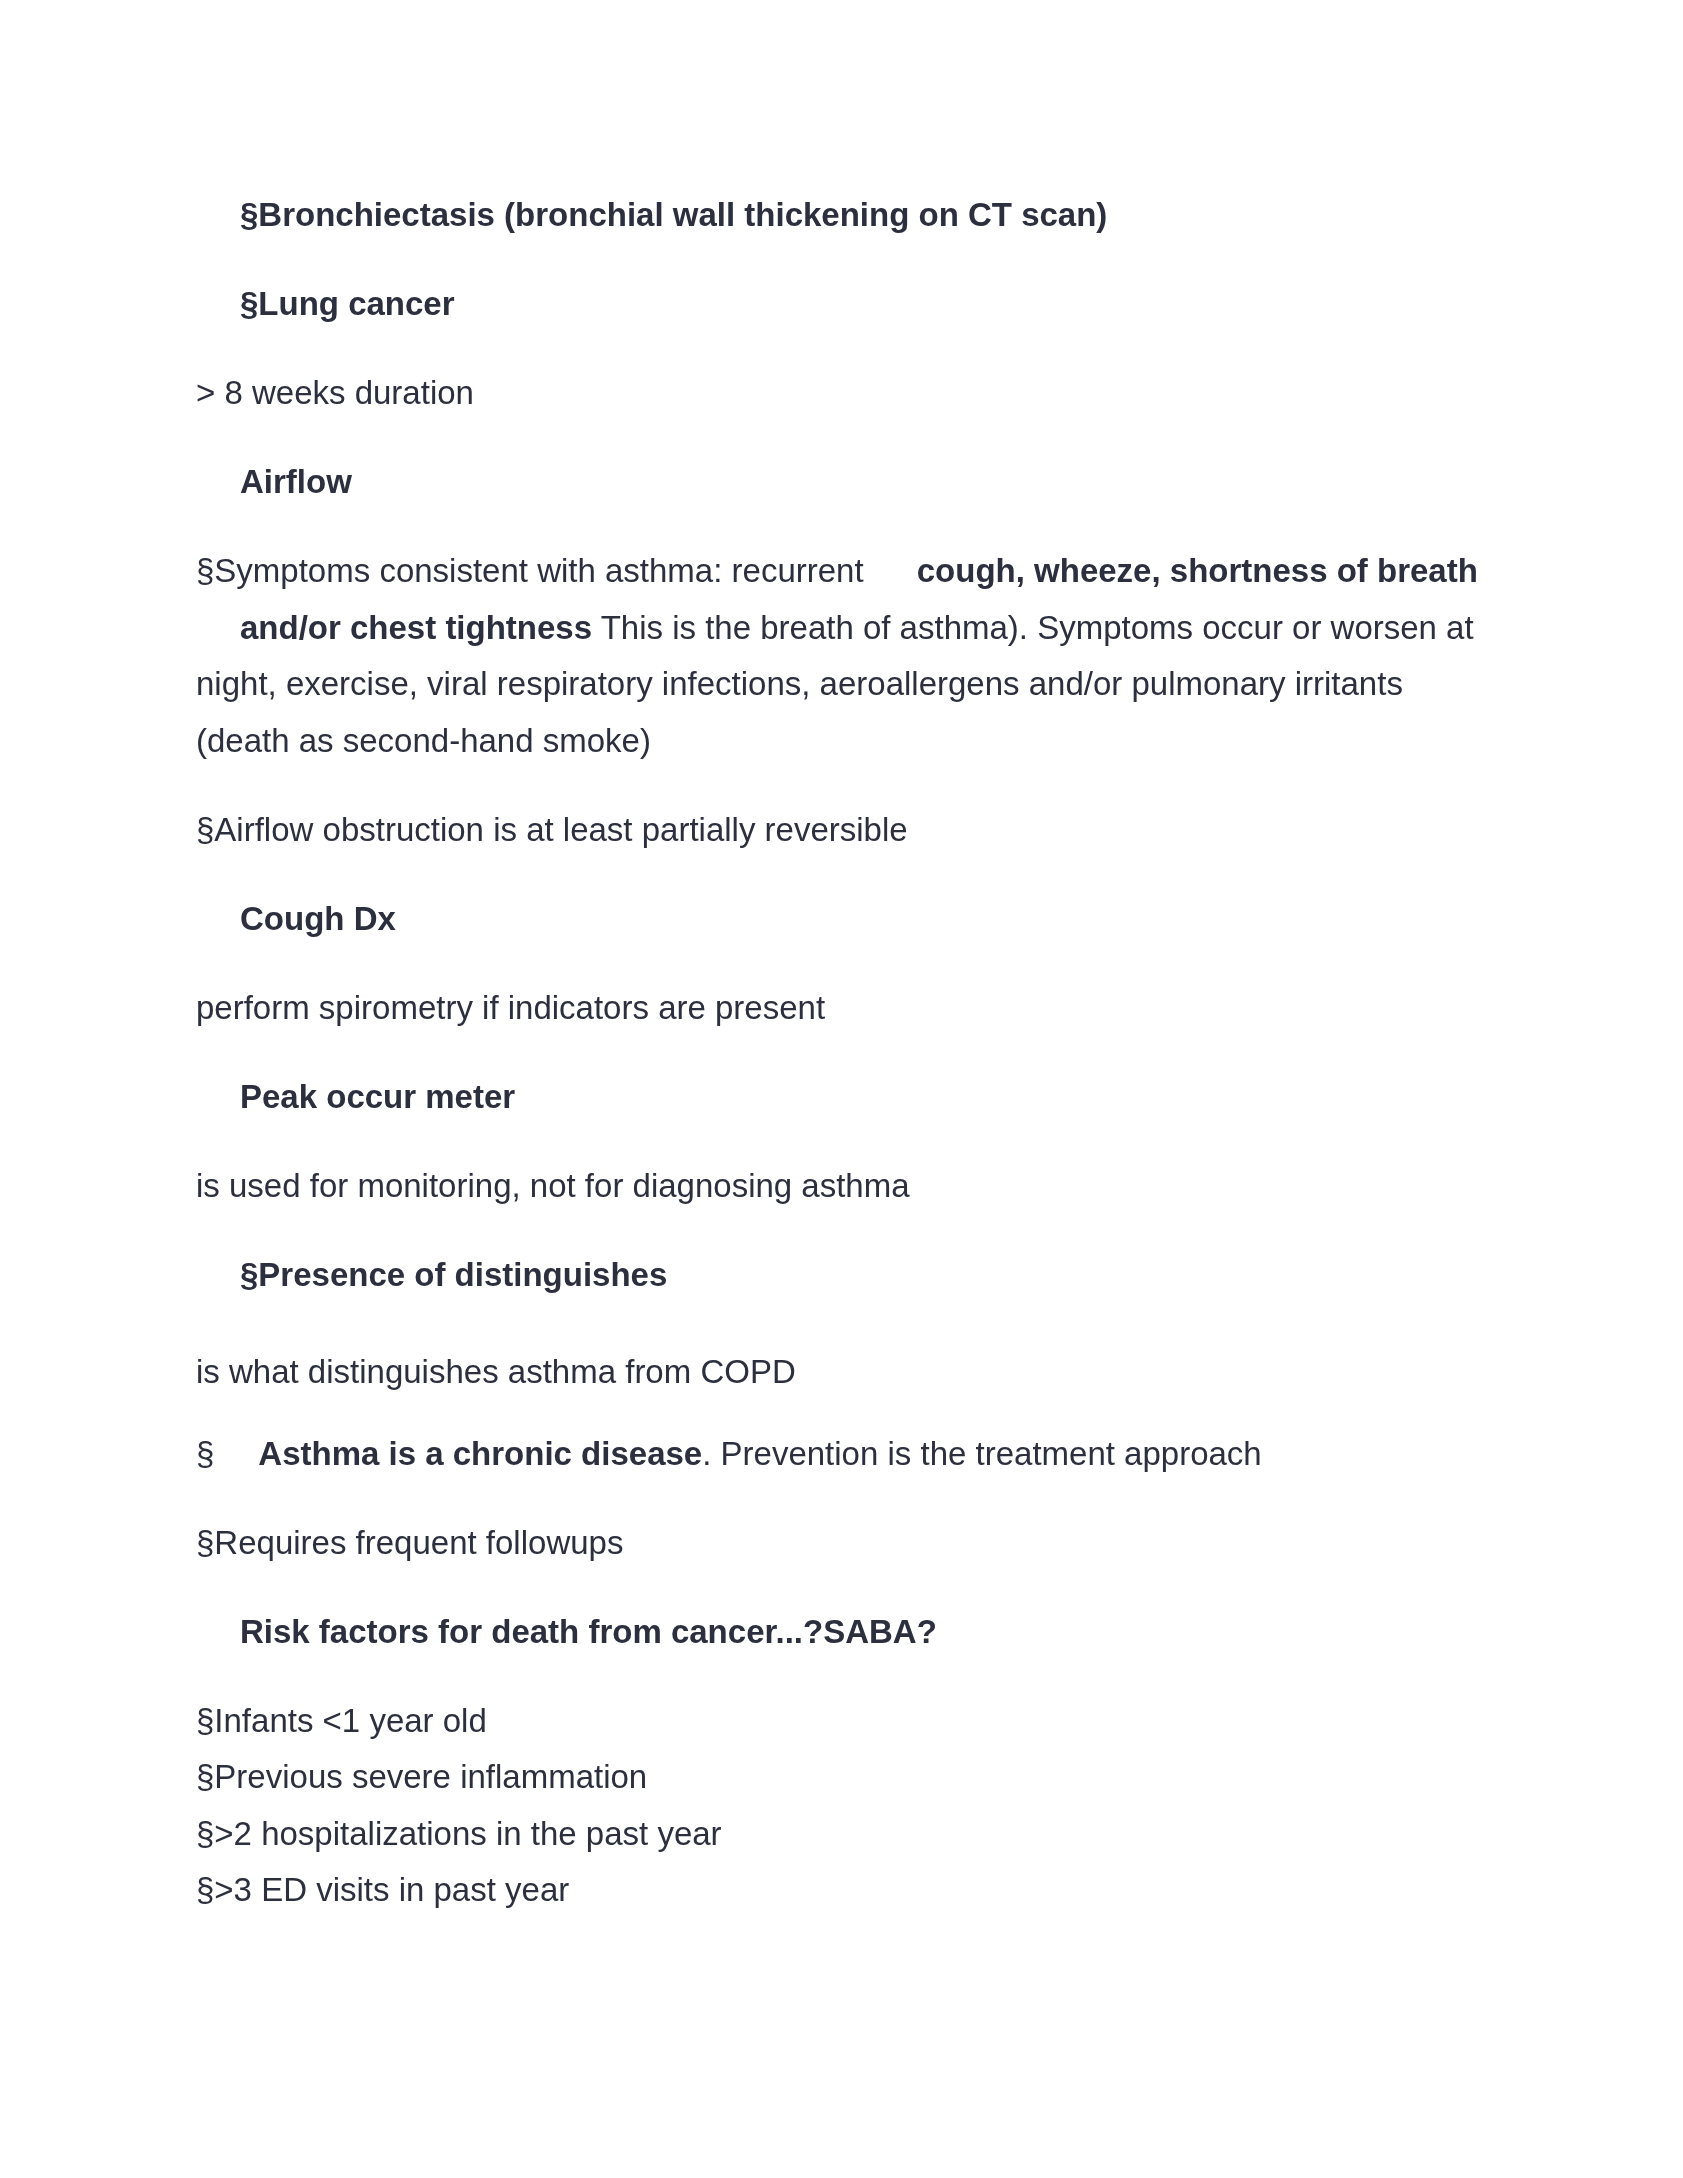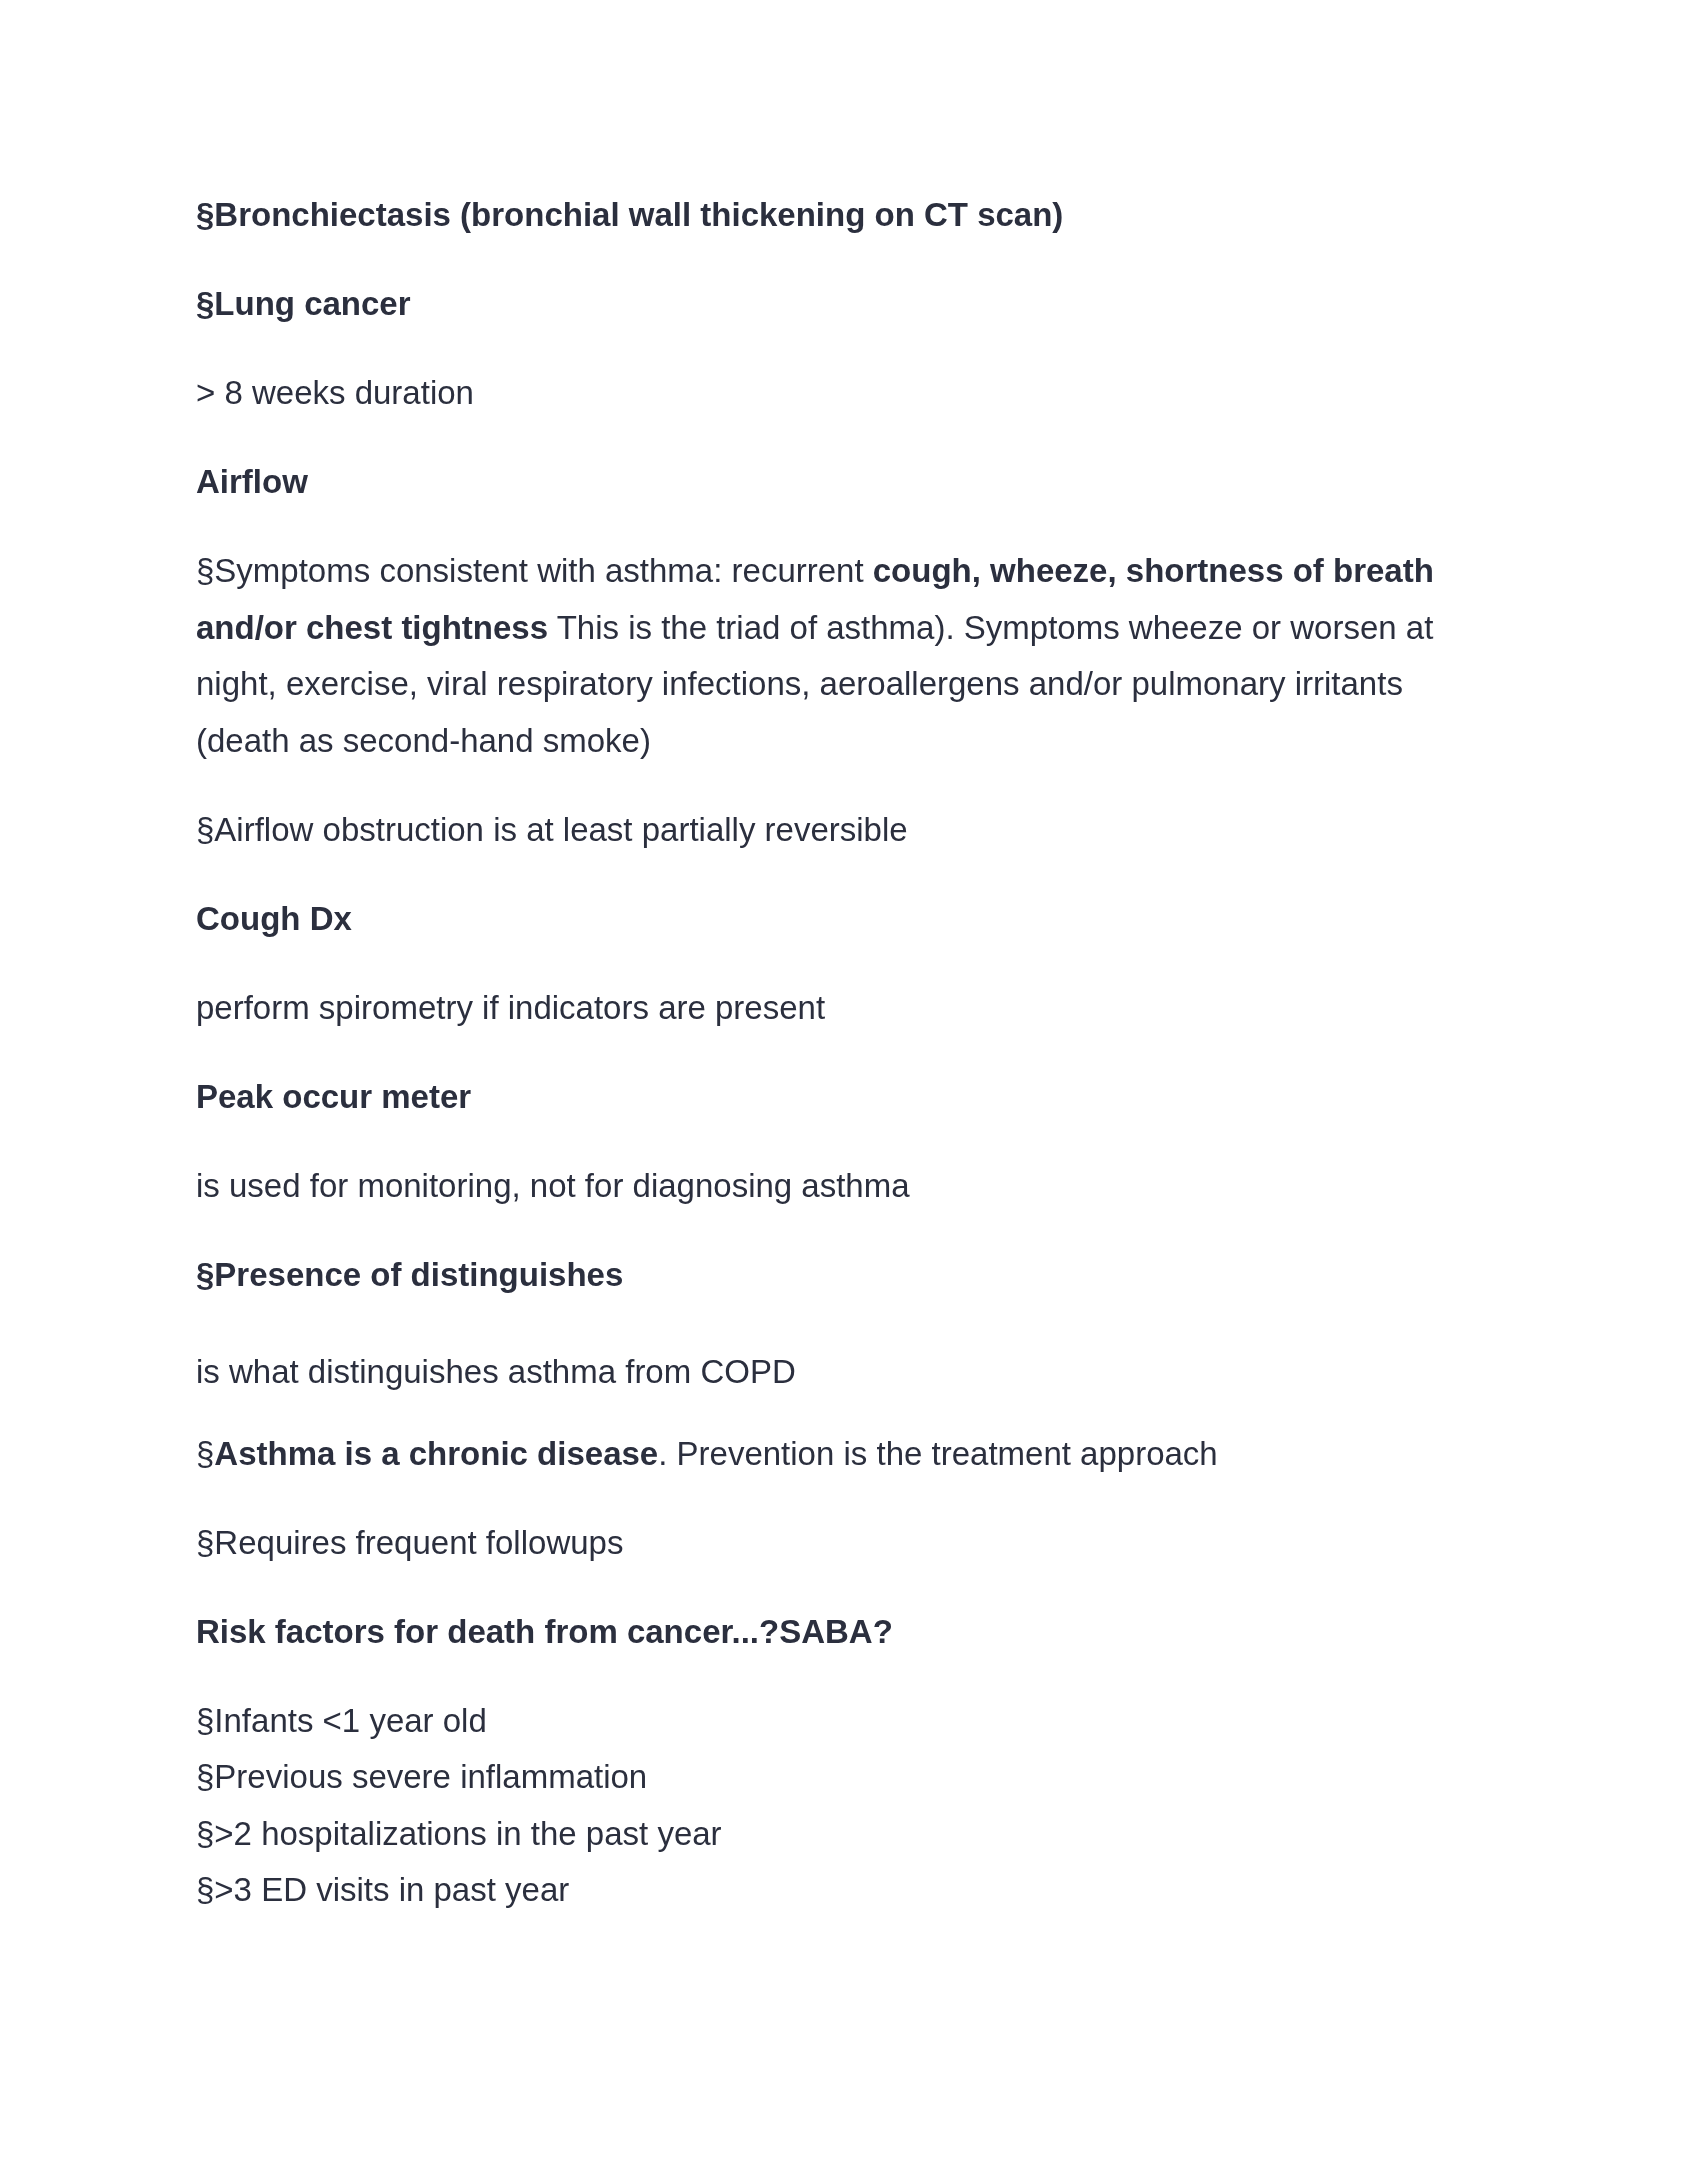--- a/index.html
+++ b/index.html
@@ -21,39 +21,39 @@
       top: 0;
       width: 1287px;
     }
     .line {
       position: absolute;
       left: 0;
       white-space: nowrap;
       font-size: 33px;
       line-height: 40px;
     }
-    .b { font-weight: bold; }
+    .b { font-weight: bold; margin-left: 44px; }
     .r { font-weight: normal; }
   </style>
 </head>
 <body>
 
 <div class="page">
 
   <div class="line b" style="top:195px">§Bronchiectasis (bronchial wall thickening on CT scan)</div>
 
   <div class="line b" style="top:284px">§Lung cancer</div>
 
   <div class="line r" style="top:373px">&gt; 8 weeks duration</div>
 
   <div class="line b" style="top:462px">Airflow</div>
 
   <div>
     <div class="line" style="top:551px"><span class="r">§Symptoms consistent with asthma: recurrent </span><span class="b">cough, wheeze, shortness of breath</span></div>
-    <div class="line" style="top:608px"><span class="b">and/or chest tightness</span><span class="r"> This is the triad of asthma). Symptoms wheeze or worsen at</span></div>
+    <div class="line" style="top:608px"><span class="b">and/or chest tightness</span><span class="r"> This is the breath of asthma). Symptoms occur or worsen at</span></div>
     <div class="line r" style="top:664px">night, exercise, viral respiratory infections, aeroallergens and/or pulmonary irritants</div>
     <div class="line r" style="top:721px">(death as second-hand smoke)</div>
   </div>
 
   <div class="line r" style="top:810px">§Airflow obstruction is at least partially reversible</div>
 
   <div class="line b" style="top:899px">Cough Dx</div>
 
   <div class="line r" style="top:988px">perform spirometry if indicators are present</div>
 

